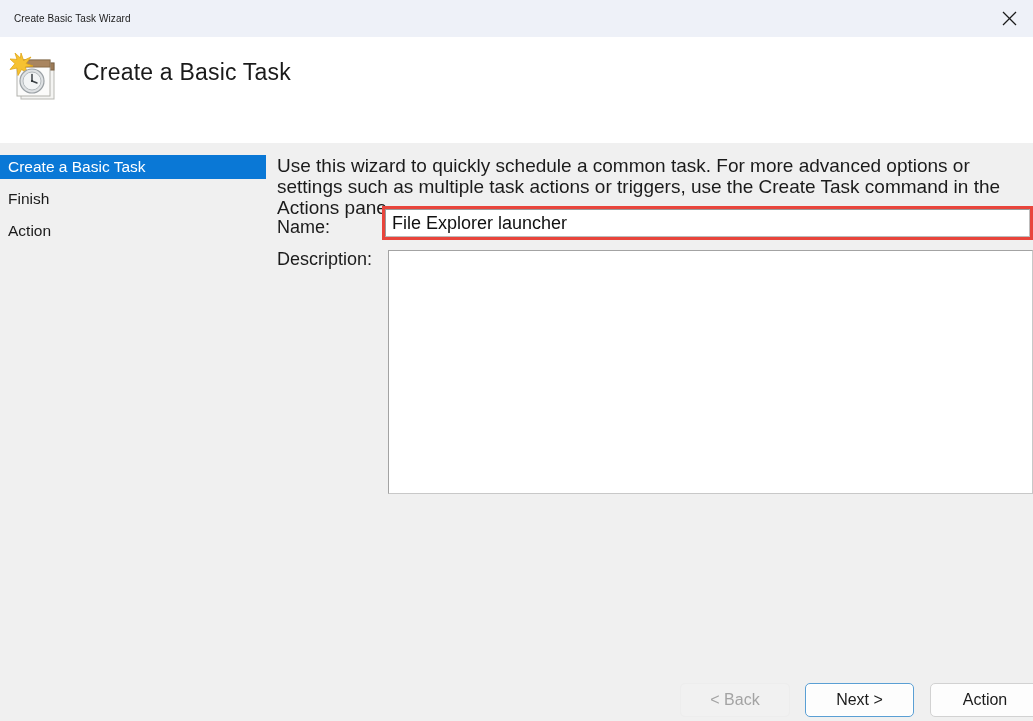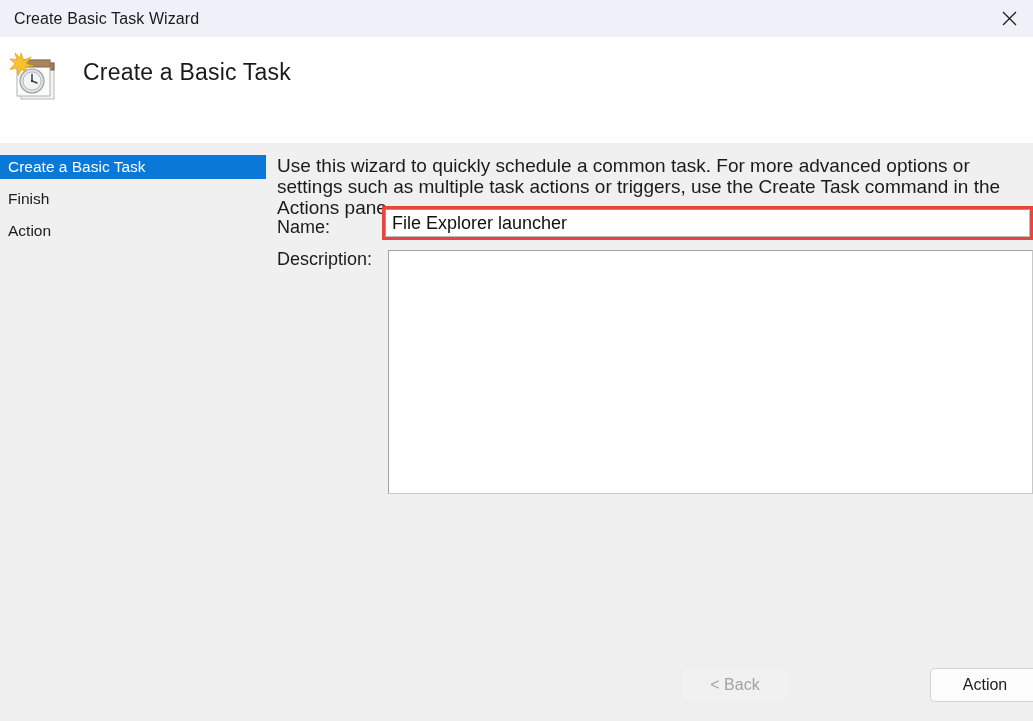--- a/index.html
+++ b/index.html
@@ -27,21 +27,21 @@
     position: absolute;
     left: 0; top: 0;
     width: 1033px;
     height: 37px;
     background: #eef1f8;
     display: flex;
     align-items: center;
   }
   .titlebar-text {
     margin-left: 14px;
-    font-size: 16px;
+    font-size: 10px;
     color: #1b1b1b;
     letter-spacing: 0.1px;
     white-space: nowrap;
   }
   .close-button {
     position: absolute;
     right: 0; top: 0;
     width: 48px;
     height: 37px;
     display: flex;
@@ -178,21 +178,21 @@
     color: #101010;
     padding: 4px 6px;
     resize: none;
     outline: none;
   }
 
   
   .footer {
     position: absolute;
     left: 0;
-    top: 660px;
+    top: 675px;
     width: 1033px;
     height: 46px;
   }
   .btn {
     position: absolute;
     top: 8px;
     height: 34px;
     border-radius: 5px;
     font-family: "Liberation Sans", sans-serif;
     font-size: 16px;
@@ -292,18 +292,21 @@
       <div class="field-label label-description">Description:</div>
 
       <textarea class="description-input" placeholder="" style=""></textarea>
     </div>
   </div>
 
   <div class="footer">
     <div class="btn btn-back">
       <span>&lt; Back</span>
     </div>
+    <div class="btn btn-next">
+      <span>Next &gt;</span>
+    </div>
     <div class="btn btn-cancel">
       <span>Action</span>
     </div>
   </div>
 
 </div>
 
 </body></html>

